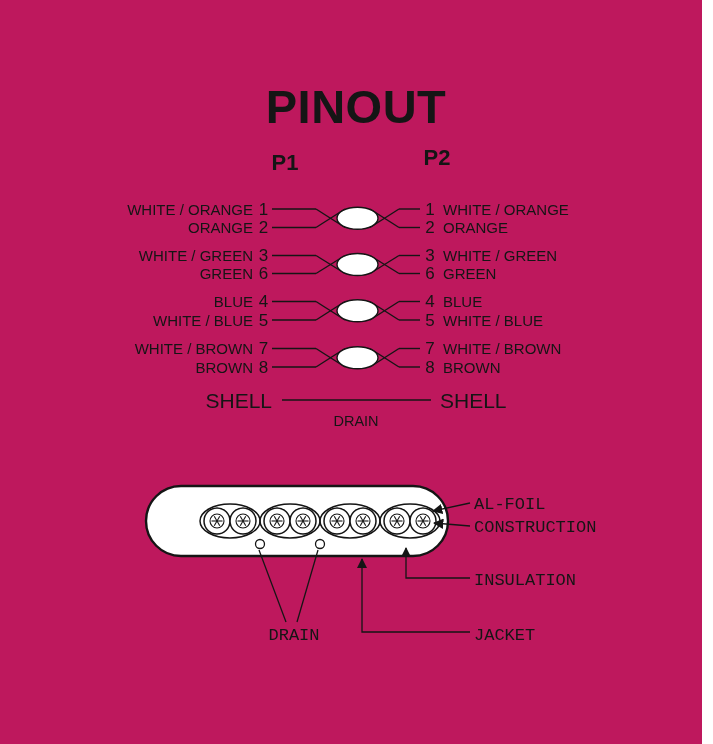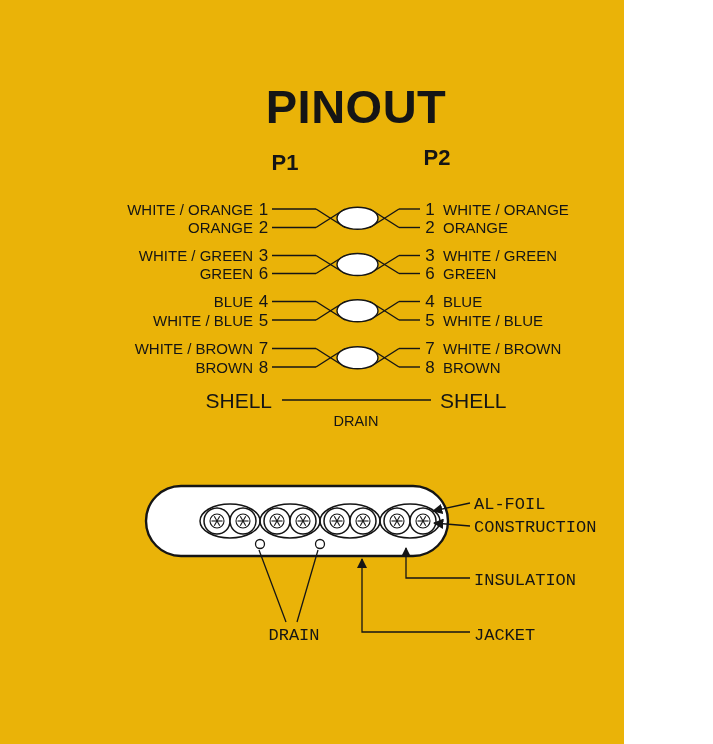--- a/index.html
+++ b/index.html
@@ -1,16 +1,16 @@
 <!DOCTYPE html>
 <html><head>
 <meta charset="utf-8">
 <style>
   html,body{margin:0;padding:0;background:#ffffff;}
-  .stage{position:relative;width:624px;height:744px;background:#eab308;overflow:hidden;}
+  .stage{position:relative;width:702px;height:744px;background:#be185d;overflow:hidden;}
   svg{display:block;}
   text{fill:#151515;dominant-baseline:central;}
   .title{font-family:"Liberation Sans",sans-serif;font-size:47px;font-weight:bold;letter-spacing:.5px;}
   .hdr{font-family:"Liberation Sans",sans-serif;font-size:22px;font-weight:bold;}
   .lbl{font-family:"Liberation Sans",sans-serif;font-size:15px;}
   .pin{font-family:"Liberation Sans",sans-serif;font-size:17px;}
   .shelltxt{font-family:"Liberation Sans",sans-serif;font-size:21px;}
   .sub{font-family:"Liberation Sans",sans-serif;font-size:14.5px;}
   .mono{font-family:"Liberation Mono","DejaVu Sans Mono",monospace;font-size:17px;}
   .ln{stroke:#151515;stroke-width:1.4;fill:none;}

